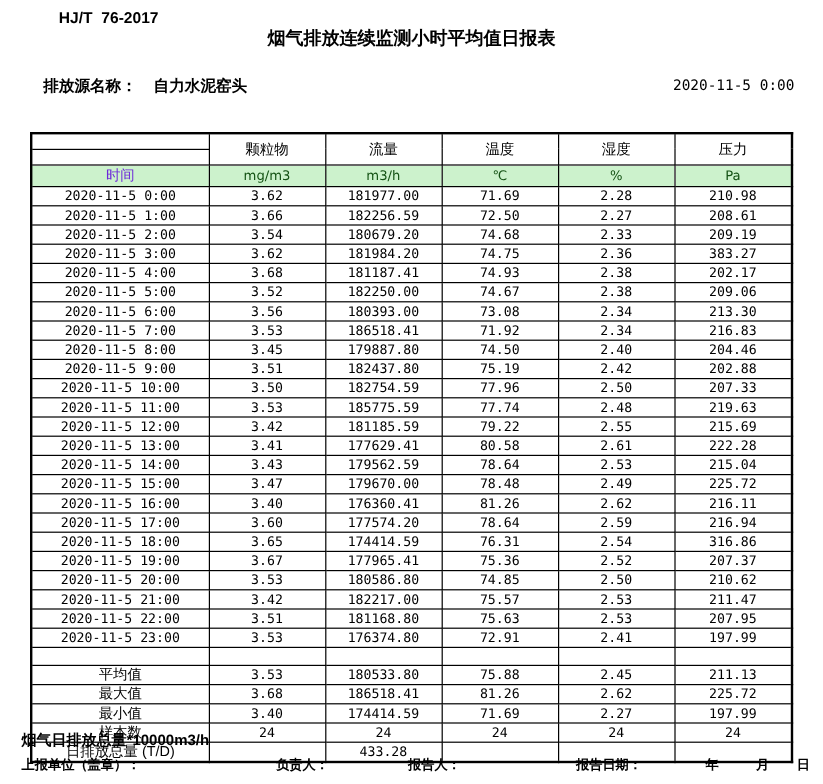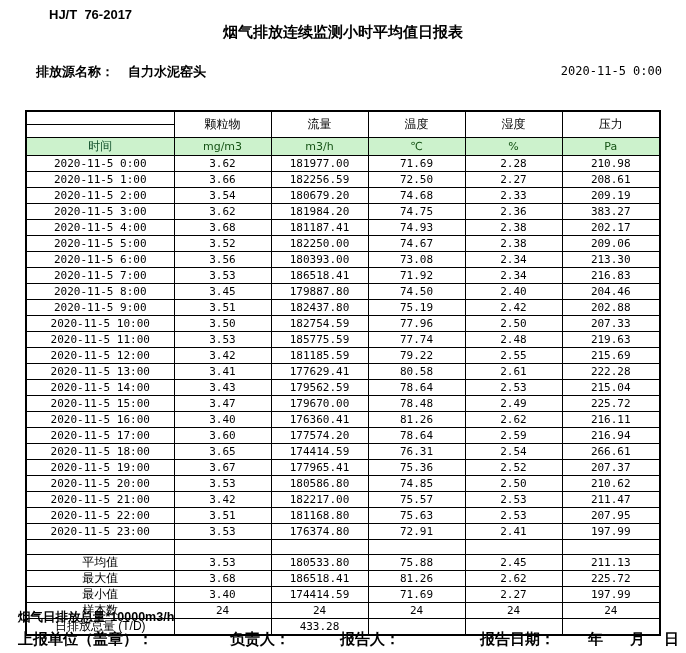--- a/index.html
+++ b/index.html
@@ -30,36 +30,36 @@
     border-collapse: collapse; border: 2px solid #000;
   }
   table.report td, table.report th {
     border: 1px solid #000;
     padding: 0; text-align: center; vertical-align: middle;
     overflow: hidden; white-space: nowrap; font-weight: normal;
   }
   tr.h1 td, tr.h1 th, tr.h2 td { height: 13px; }
   th.name-cell { font-size: 12px; }
   tr.unit-row td { height: 18px; background: #ccf2cc; }
-  td.time-label { font-size: 12px; color: #14532d; }
+  td.time-label { font-size: 12px; color: #6d28d9; }
   td.unit-cell {
     font-size: 11px; color: #145214;
     font-family: "DejaVu Sans", sans-serif;
   }
   tr.data-row, tr.summary-row, tr.spacer-row { height: 15px; }
   td.time-cell, td.num-cell {
     font-size: 11px; line-height: 15px;
     font-family: "DejaVu Sans Mono", monospace;
   }
   td.label-cell { font-size: 12px; line-height: 15px; }
   .footer-note {
     position: absolute; left: 18px; top: 609px;
     font-size: 12.5px; font-weight: bold;
   }
-  .footer-line2 span { position: absolute; top: 630px; font-size: 15px; font-weight: bold; }
+  .footer-line2 span { position: absolute; top: 630px; font-size: 11px; font-weight: bold; }
   .fl-unit { left: 18px; }
   .fl-resp { left: 230px; }
   .fl-reporter { left: 340px; }
   .fl-date { left: 480px; }
   .fl-year { left: 588px; }
   .fl-month { left: 630px; }
   .fl-day { left: 664px; }
 </style>
 </head>
 <body>
@@ -245,21 +245,21 @@
         <td class="num-cell">78.64</td>
         <td class="num-cell">2.59</td>
         <td class="num-cell">216.94</td>
       </tr>
       <tr class="data-row">
         <td class="time-cell">2020-11-5 18:00</td>
         <td class="num-cell">3.65</td>
         <td class="num-cell">174414.59</td>
         <td class="num-cell">76.31</td>
         <td class="num-cell">2.54</td>
-        <td class="num-cell">266.61</td>
+        <td class="num-cell">316.86</td>
       </tr>
       <tr class="data-row">
         <td class="time-cell">2020-11-5 19:00</td>
         <td class="num-cell">3.67</td>
         <td class="num-cell">177965.41</td>
         <td class="num-cell">75.36</td>
         <td class="num-cell">2.52</td>
         <td class="num-cell">207.37</td>
       </tr>
       <tr class="data-row">

